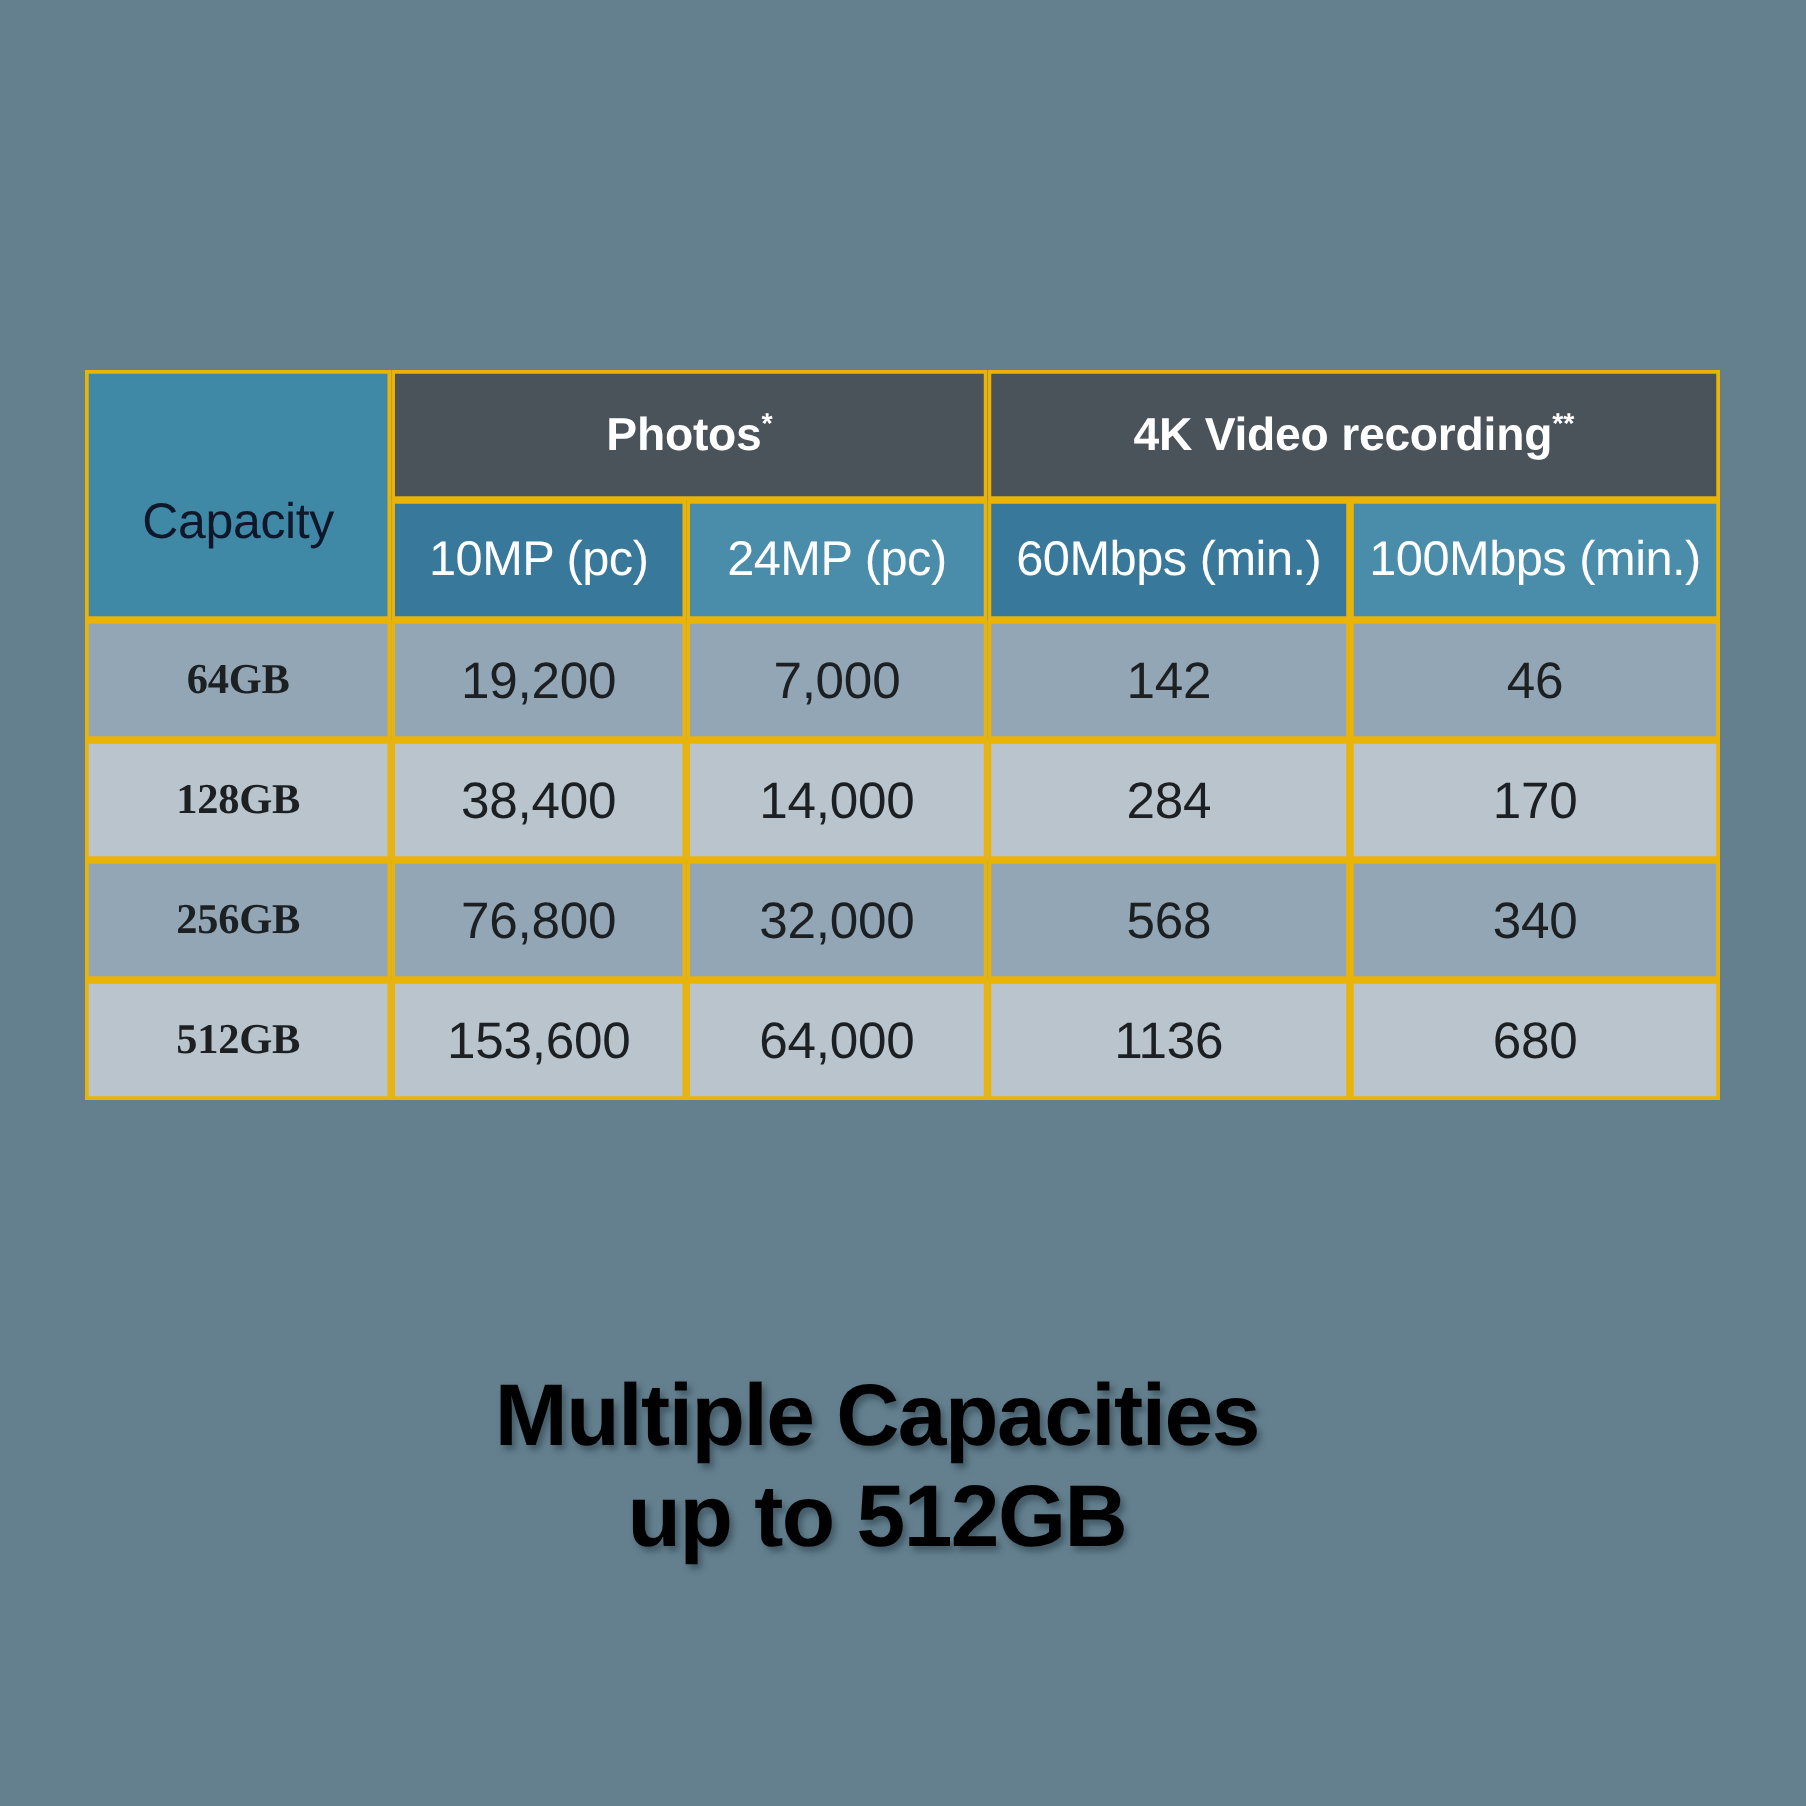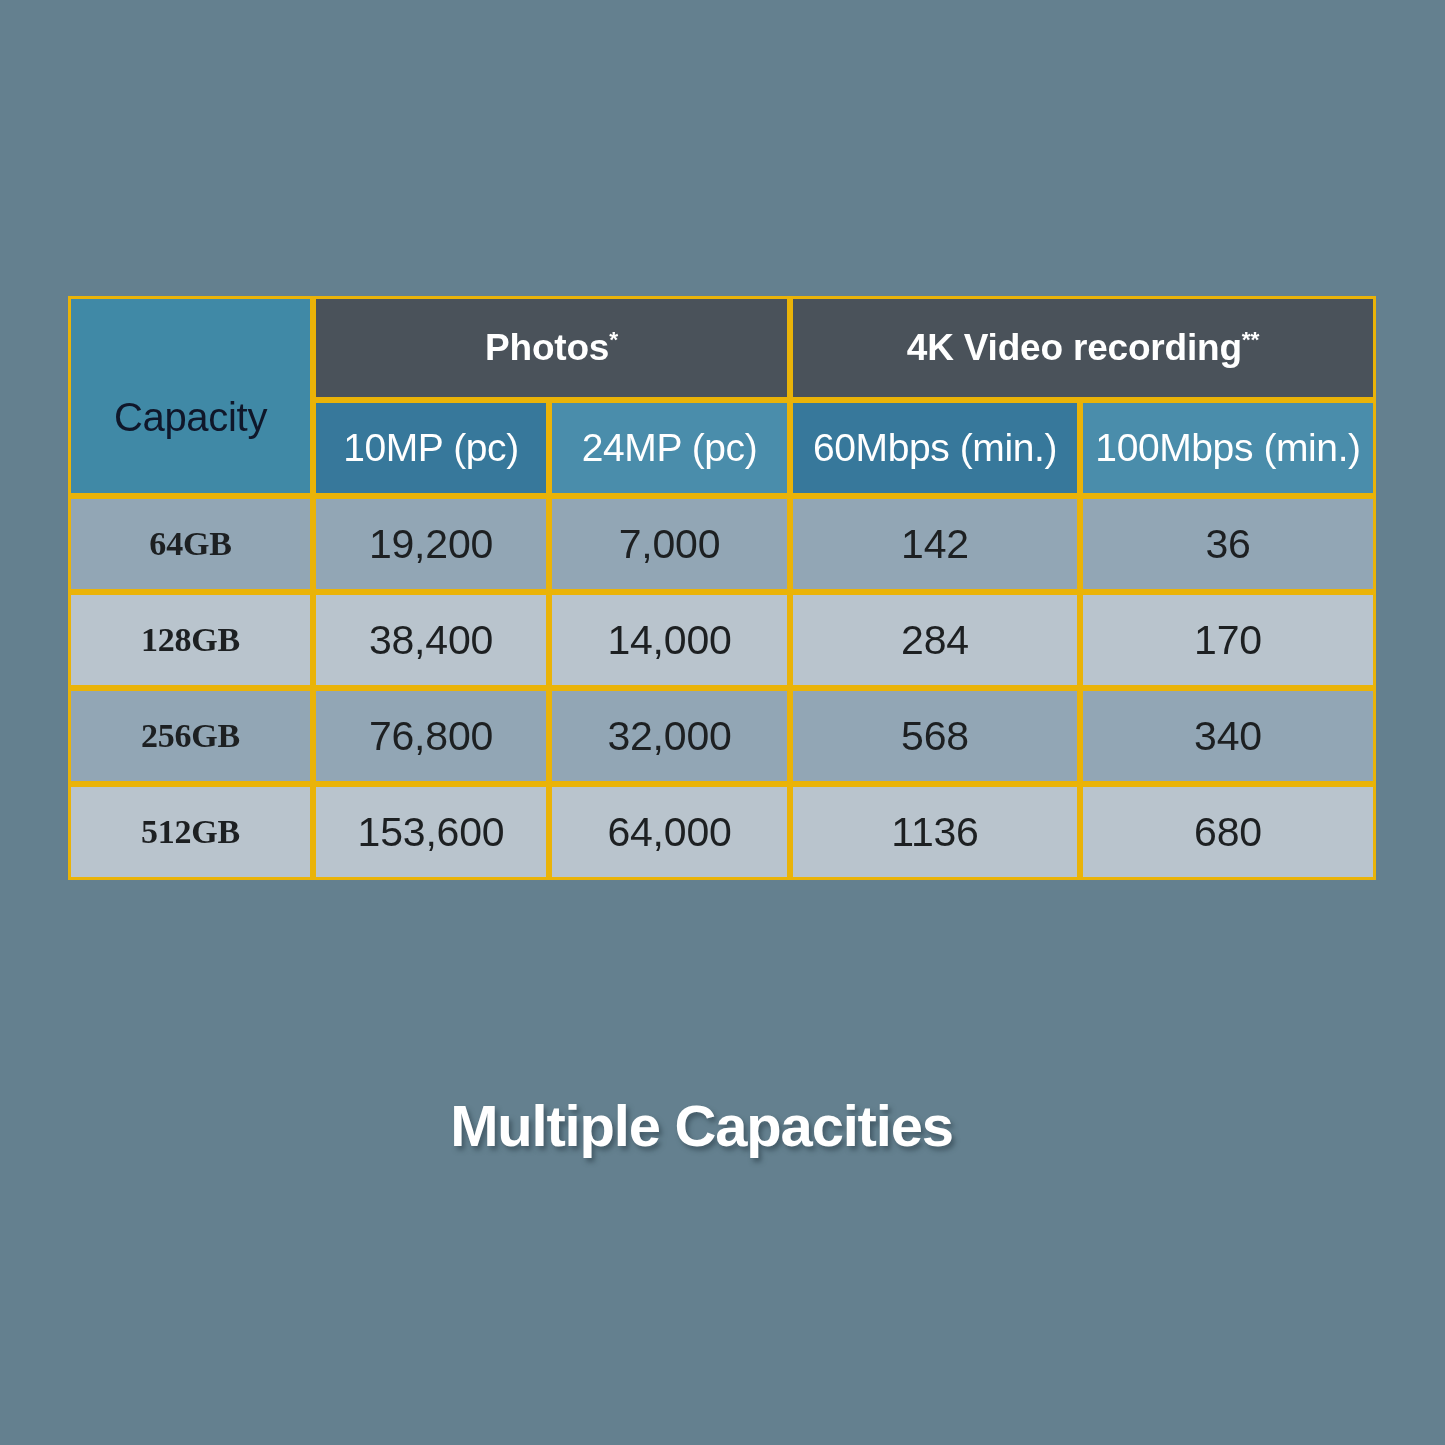--- a/index.html
+++ b/index.html
@@ -96,23 +96,23 @@
     font-family: Liberation Serif, serif;
   }
 
   
   #headline {
     position: absolute;
     left: 0;
     top: 1092px;
     width: 1403px;
     text-align: center;
-    color: #ffffff;
+    color: #000000;
     font-weight: bold;
-    font-size: 58px;
+    font-size: 70px;
     line-height: 1.16;
     letter-spacing: -1.2px;
     text-shadow: 3px 4px 5px rgba(40,58,70,0.55);
   }
   #headline .hl-line { display: block; }
 </style>
 </head>
 <body>
 
 <table id="spec-table">
@@ -135,21 +135,21 @@
       <td class="hdr-sub shade-dark">60Mbps (min.)</td>
       <td class="hdr-sub shade-light">100Mbps (min.)</td>
     </tr>
   </thead>
   <tbody>
     <tr class="row-dark">
       <td class="cap-cell">64GB</td>
       <td>19,200</td>
       <td>7,000</td>
       <td>142</td>
-      <td>36</td>
+      <td>46</td>
     </tr>
     <tr class="row-light">
       <td class="cap-cell">128GB</td>
       <td>38,400</td>
       <td>14,000</td>
       <td>284</td>
       <td>170</td>
     </tr>
     <tr class="row-dark">
       <td class="cap-cell">256GB</td>
@@ -163,13 +163,14 @@
       <td>153,600</td>
       <td>64,000</td>
       <td>1136</td>
       <td>680</td>
     </tr>
   </tbody>
 </table>
 
 <div id="headline">
   <span class="hl-line">Multiple Capacities</span>
+  <span class="hl-line">up to 512GB</span>
 </div>
 
 </body></html>

